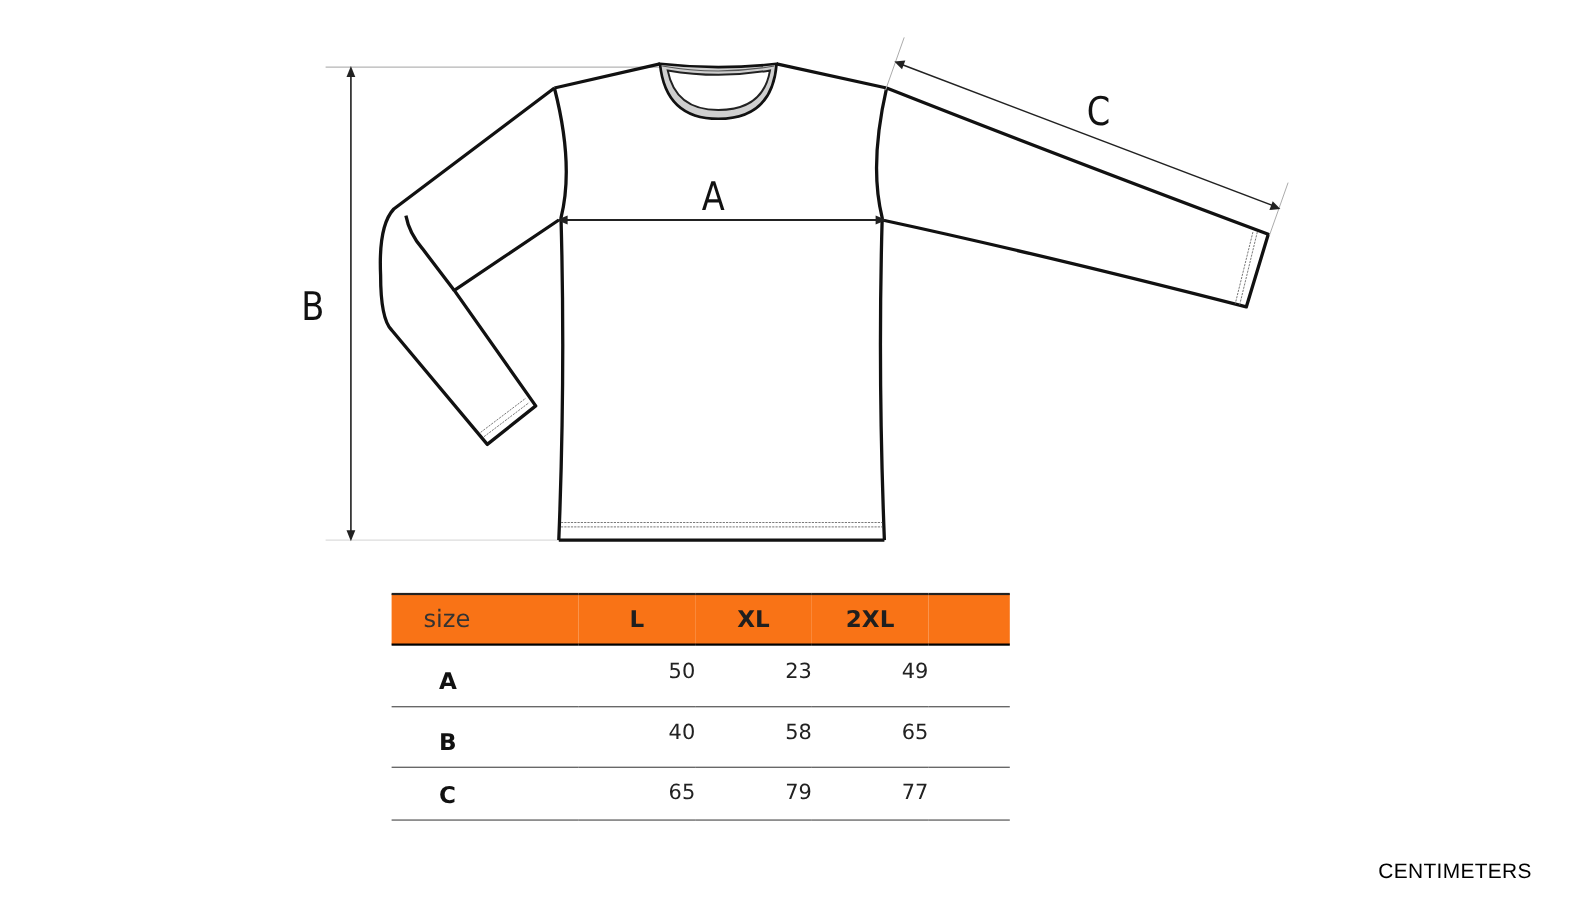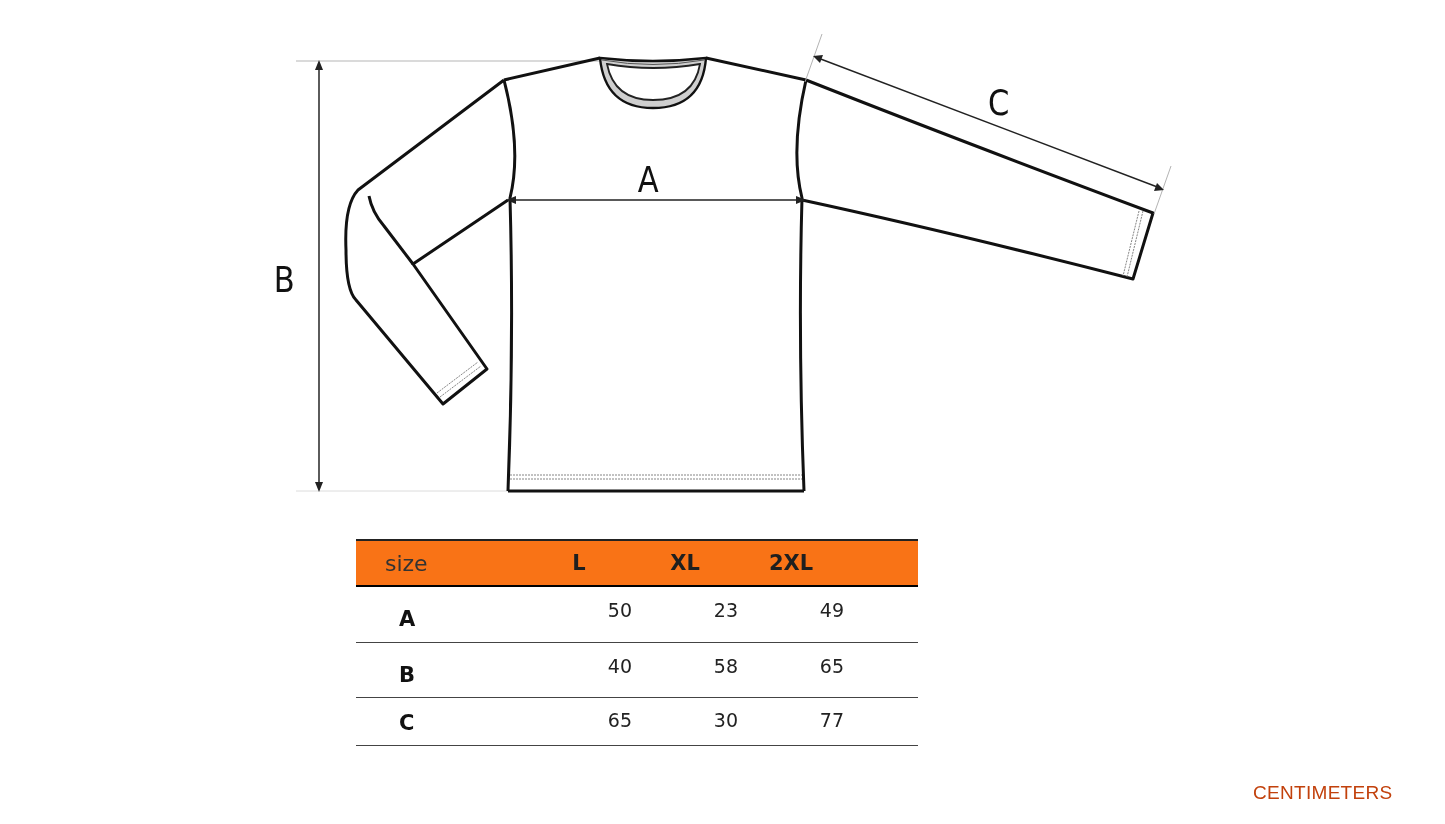--- a/index.html
+++ b/index.html
@@ -27,21 +27,21 @@
     #size-table tbody td { font-size: 19px; color: #222; text-align: right; vertical-align: middle; }
     #size-table tbody td.rowlabel { font-weight: bold; text-align: left; padding-left: 43px;
                                     font-size: 21px; color: #111; padding-top: 10px; }
     #size-table tbody tr.r2 td.rowlabel { padding-top: 4px; }
     #size-table tbody td.val { padding-bottom: 8px; }
     #size-table tbody tr.r2 td.val { padding-bottom: 2px; }
     col.c0 { width: 170px; } col.c1 { width: 106px; } col.c2 { width: 106px; }
     col.c3 { width: 106px; } col.c4 { width: 74px; }
 
     #unit-label { position: absolute; left: 1253px; top: 782px; font-size: 19px;
-                  font-family: "Liberation Sans", sans-serif; color: #c2410c; letter-spacing: 0.3px; }
+                  font-family: "Liberation Sans", sans-serif; color: #000000; letter-spacing: 0.3px; }
   </style>
 </head>
 <body>
 
 <svg id="diagram" width="1445" height="520" viewBox="0 0 1445 520" xmlns="http://www.w3.org/2000/svg">
 
   <line x1="296" y1="61" x2="600" y2="61" stroke="#b5b5b5" stroke-width="1"></line>
   <line x1="296" y1="491" x2="508" y2="491" stroke="#dcdcdc" stroke-width="1"></line>
 
   <g>
@@ -138,20 +138,20 @@
     <tr class="r1">
       <td class="rowlabel">B</td>
       <td class="val">40</td>
       <td class="val">58</td>
       <td class="val">65</td>
       <td></td>
     </tr>
     <tr class="r2">
       <td class="rowlabel">C</td>
       <td class="val">65</td>
-      <td class="val">30</td>
+      <td class="val">79</td>
       <td class="val">77</td>
       <td></td>
     </tr>
   </tbody>
 </table>
 
 <div id="unit-label">CENTIMETERS</div>
 
 </body></html>

